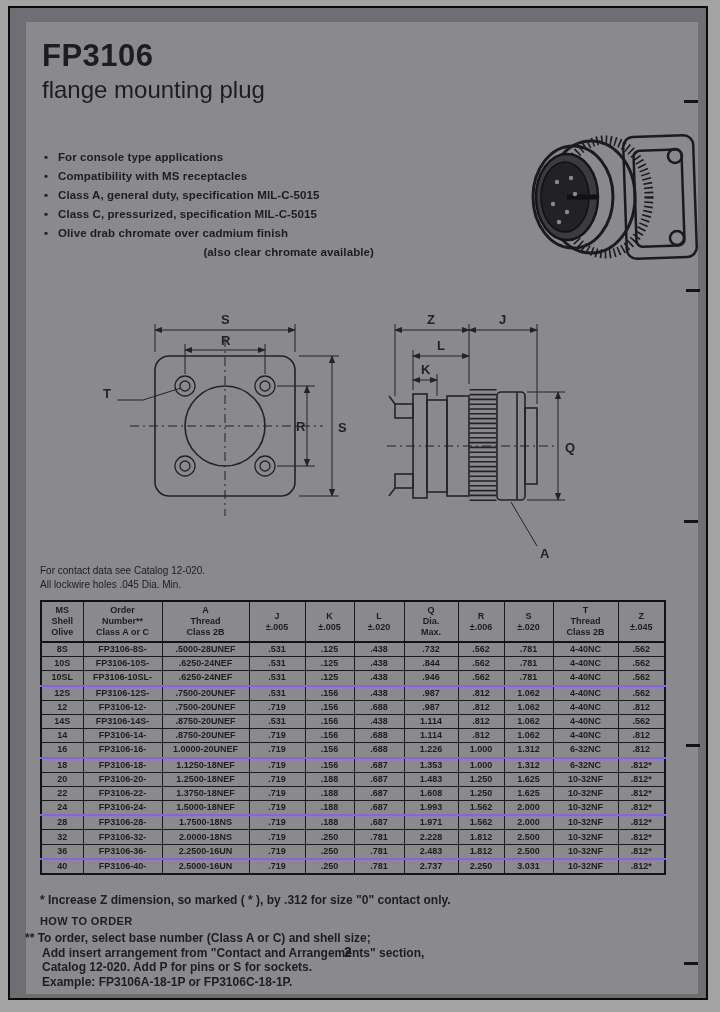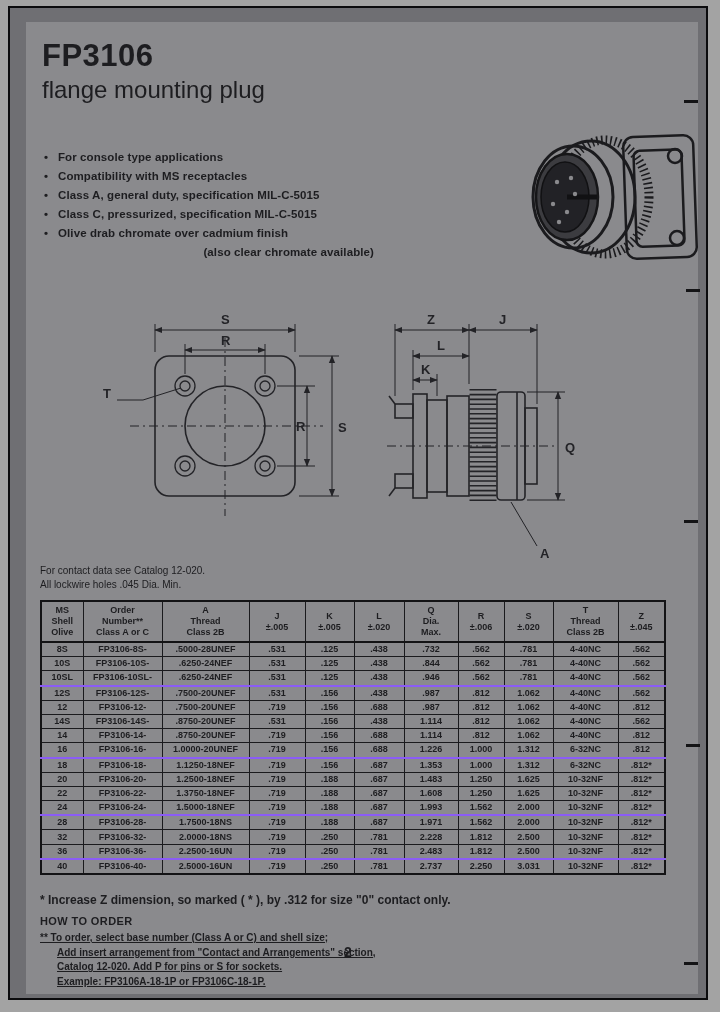--- a/index.html
+++ b/index.html
@@ -29,21 +29,21 @@
               width:624px;border:2px solid #131315;}
   .spec-table th,.spec-table td{border:1px solid #1a1a1d;text-align:center;vertical-align:middle;
               padding:0;color:#1d1d20;overflow:hidden;}
   .spec-table th{font-size:9px;font-weight:bold;line-height:11px;white-space:pre-line;padding:3px 0;
               border-bottom:2px solid #131315;}
   .spec-table td{font-size:9px;font-weight:bold;height:13.2px;line-height:13px;}
   .spec-table tr.group-end td{border-bottom:2px solid #8b5cf6;}
 
   .footnote{position:absolute;left:40px;top:893px;font-size:12px;font-weight:bold;}
   .howto-head{position:absolute;left:40px;top:915px;font-size:11px;font-weight:bold;letter-spacing:.4px;text-align:center;}
-  .howto{position:absolute;left:40px;top:931px;font-size:10px;font-weight:bold;line-height:14.5px;width:420px;text-decoration:underline;}
+  .howto{position:absolute;left:25px;top:931px;font-size:12px;font-weight:bold;line-height:14.5px;width:420px;}
   .howto div:not(:first-child){padding-left:17px;}
   .pagenum{position:absolute;left:344px;top:944px;font-size:14px;font-weight:bold;}
 </style>
 </head>
 <body>
 
 <div class="sheet">
   <div class="frame"></div>
   <div class="page"></div>
 

